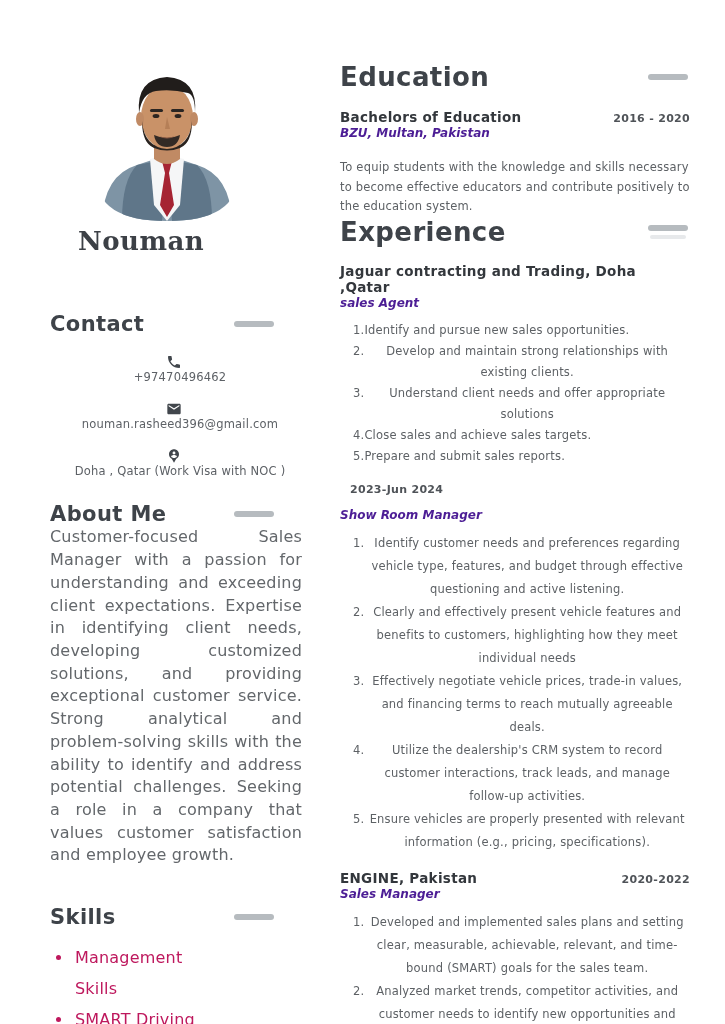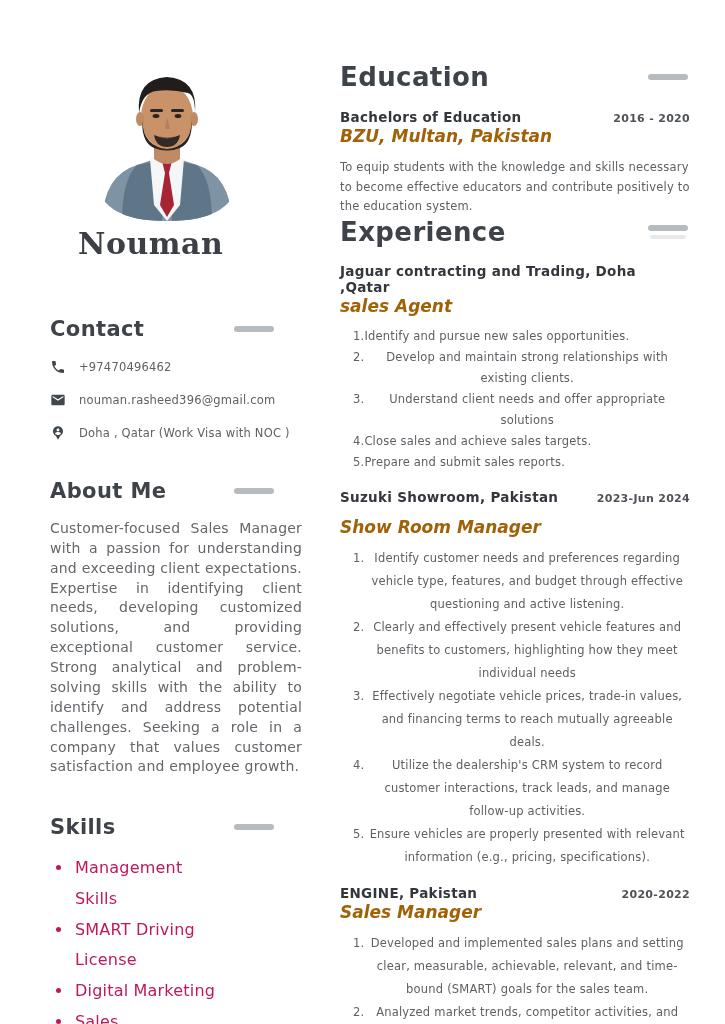--- a/index.html
+++ b/index.html
@@ -19,42 +19,42 @@
     width:310px; box-sizing:border-box;
     padding:55px 0 0 50px;
     flex:none;
   }
   .photo-wrap { width:150px; height:166px; margin:0 0 6px 42px; }
   .photo-wrap svg { display:block; }
   .name {
     margin:4px 0 0 28px;
     font-family:"DejaVu Serif","Liberation Serif",serif;
     font-weight:bold;
-    font-size:30px; line-height:1.13;
+    font-size:26px; line-height:1.13;
     color:#3c4046; letter-spacing:0.5px;
   }
   .sec-head {
     display:flex; align-items:center; justify-content:space-between;
     margin:0 36px 0 0;
   }
   .sec-title {
     font-size:21px; font-weight:bold; color:#3e4349; letter-spacing:0.4px;
   }
   .bar { width:40px; height:6px; background:#b6bbbf; border-radius:3px; flex:none; }
   .bar-faint { width:36px; height:4px; background:#e7e9eb; border-radius:2px; margin:4px 2px 0 0; }
   .contact-head { margin-top:56px; }
   .contact-list { margin-top:18px; }
-  .contact-row { display:flex; align-items:center; margin-bottom:17px; }
+  .contact-row { display:flex; align-items:center; margin-bottom:17px;flex-direction:column; }
   .c-icon { width:16px; height:16px; flex:none; margin-right:13px; }
   .c-icon svg { display:block; width:16px; height:16px; fill:#41464c; }
   .c-text { font-size:11.5px; color:#5d6166; letter-spacing:0.2px; }
-  .about-head { margin-top:38px; }
+  .about-head { margin-top:24px; }
   .about-text {
-    margin-top:16px; width:252px;
-    font-size:14px; line-height:1.42; text-align:justify;
+    width:252px;
+    font-size:16px; line-height:1.42; text-align:justify;
     color:#63676b; letter-spacing:0.2px;
   }
   .skills-head { margin-top:38px; }
   .side-list {
     margin:14px 0 0 9px; padding-left:14px;
     list-style:disc;
     width:150px;
     font-size:16px; line-height:1.92; color:#be185d; letter-spacing:0.2px;
   }
   .side-list li { padding-left:2px; }
@@ -64,22 +64,22 @@
   .main {
     flex:1; box-sizing:border-box;
     padding:62px 35px 0 30px;
   }
   .main .sec-head { margin:0 2px 0 0; }
   .main .sec-title { font-size:26px; }
   .edu-entry { margin-top:17px; }
   .entry-top { display:flex; justify-content:space-between; align-items:baseline; }
   .company { font-size:13.5px; font-weight:bold; color:#33373c; letter-spacing:0.3px; }
   .dates { font-size:11px; font-weight:bold; color:#4f5358; letter-spacing:0.3px; flex:none; margin-left:10px; }
-  .role { font-size:17px; font-weight:bold; font-style:italic; color:#a16207; margin-top:1px; }
-  .edu-desc { margin-top:12px; font-size:11.5px; line-height:1.7; color:#5d6165; letter-spacing:0.2px; }
+  .role { font-size:12px; font-weight:bold; font-style:italic; color:#4c1d95; margin-top:1px; }
+  .edu-desc { margin-top:18px; font-size:11.5px; line-height:1.7; color:#5d6165; letter-spacing:0.2px; }
   .exp-head { margin-top:20px;justify-content:space-between; }
   .bar-stack { display:flex; flex-direction:column; align-items:flex-end; }
   .job { margin-top:16px; }
   .job ol {
     counter-reset: item;
     list-style:none;
     margin:10px 0 0 0; padding:0 0 0 13px;
     font-size:11.5px; line-height:1.83; color:#5d6165; letter-spacing:0.2px;
   }
   .job ol li { counter-increment:item; display:flex;text-align:center; }
@@ -233,21 +233,20 @@
         <li>Identify and pursue new sales opportunities.</li>
         <li>Develop and maintain strong relationships with existing clients.</li>
         <li>Understand client needs and offer appropriate solutions</li>
         <li>Close sales and achieve sales targets.</li>
         <li>Prepare and submit sales reports.</li>
       </ol>
     </div>
 
     <div class="job suzuki">
       <div class="entry-top">
-        <span class="company">Suzuki Showroom, Pakistan</span>
         <span class="dates">2023-Jun 2024</span>
       </div>
       <div class="role">Show Room Manager</div>
       <ol>
         <li>Identify customer needs and preferences regarding vehicle type, features, and budget through effective questioning and active listening.</li>
         <li>Clearly and effectively present vehicle features and benefits to customers, highlighting how they meet individual needs</li>
         <li>Effectively negotiate vehicle prices, trade-in values, and financing terms to reach mutually agreeable deals.</li>
         <li>Utilize the dealership's CRM system to record customer interactions, track leads, and manage follow-up activities.</li>
         <li>Ensure vehicles are properly presented with relevant information (e.g., pricing, specifications).</li>
       </ol>

